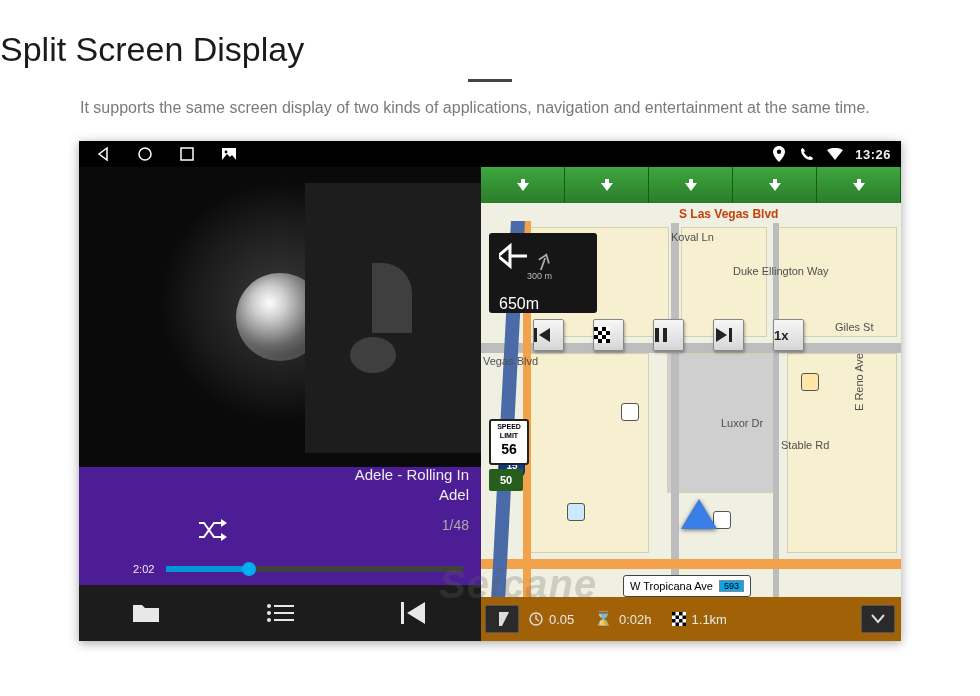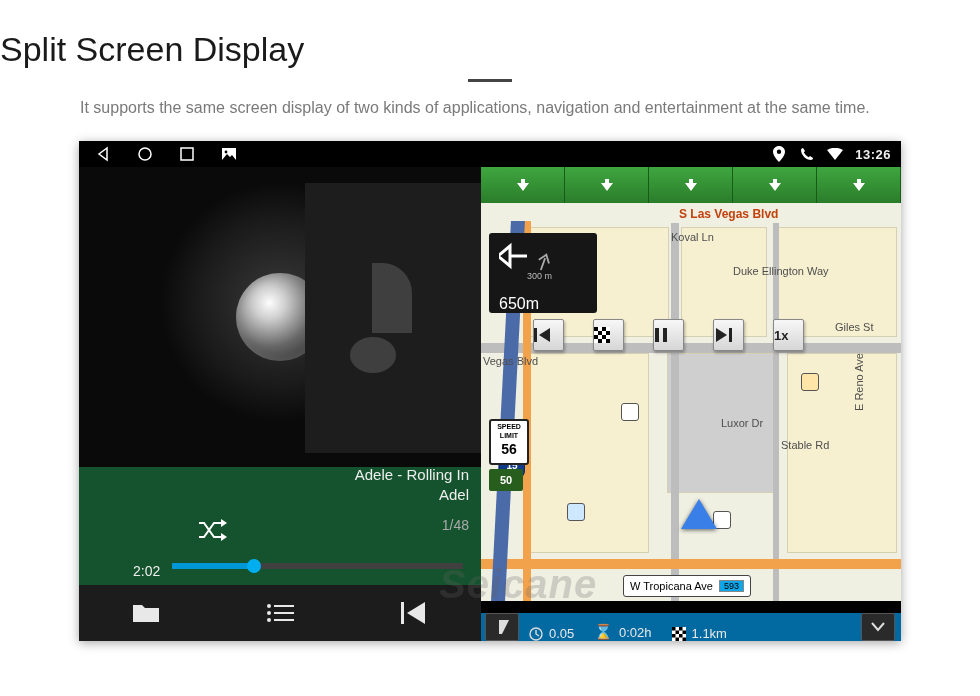--- a/index.html
+++ b/index.html
@@ -8,31 +8,31 @@
   .title-underline{width:44px;height:3px;background:#444;margin:10px auto 14px;}
   .subtitle{font-size:16px;color:#7a7a7a;max-width:820px;margin:0 auto 22px;line-height:1.45;font-weight:400;}
   .device{position:relative;width:822px;height:500px;margin:0 auto;background:#000;box-shadow:0 2px 10px rgba(0,0,0,.35);overflow:hidden;}
   
   .status-bar{position:absolute;left:0;top:0;height:26px;width:100%;background:#000;color:#eee;display:flex;align-items:center;padding:0 10px;font-size:13px;}
   .sys-btn{width:28px;height:26px;display:flex;align-items:center;justify-content:center;margin-right:14px;color:#fff;}
   .status-spacer{flex:1;}
   .stat-icon{width:20px;height:26px;display:flex;align-items:center;justify-content:center;margin-left:8px;}
   .clock{margin-left:10px;letter-spacing:.5px;font-weight:600;}
   
-  .music-pane{position:absolute;left:0;top:26px;width:402px;height:474px;background:#14532d;color:#eee;}
+  .music-pane{position:absolute;left:0;top:26px;width:402px;height:474px;background:#4c1d95;color:#eee;}
   .album-zone{position:absolute;left:0;top:0;width:402px;height:300px;background:radial-gradient(120px 120px at 50% 45%,#3a3a3a 0%,#1a1a1a 70%,#0a0a0a 100%);display:flex;align-items:center;justify-content:center;}
   .disc{width:88px;height:88px;border-radius:50%;background:radial-gradient(circle at 38% 34%, #fdfdfd 0%, #cfcfcf 20%, #666 55%, #2a2a2a 90%);box-shadow:0 0 6px 2px rgba(120,120,120,.4) inset;}
   .music-panel{position:absolute;left:226px;top:16px;width:176px;height:270px;background:#1d1d1d;display:flex;align-items:center;justify-content:center;}
   .note-shape{width:86px;height:110px;position:relative;opacity:.45;}
   .note-shape:before{content:"";position:absolute;left:22px;top:0;width:40px;height:70px;background:#6a6a6a;border-top-right-radius:30px;}
   .note-shape:after{content:"";position:absolute;left:0;bottom:0;width:46px;height:36px;background:#6a6a6a;border-radius:50%;}
   .track-info{position:absolute;right:12px;top:298px;font-size:15px;text-align:right;line-height:1.3;}
   .track-index{font-size:14px;color:#aaa;margin-top:12px;}
   .shuffle{position:absolute;left:118px;top:352px;color:#fff;}
-  .time-row{position:absolute;left:54px;top:396px;width:330px;display:flex;gap:12px;font-size:14px;}
+  .time-row{position:absolute;left:54px;top:396px;width:330px;display:flex;align-items:center;gap:12px;font-size:11px;}
   .progress{flex:1;height:6px;background:#404040;position:relative;}
   .progress>.bar{position:absolute;left:0;top:0;height:6px;background:#0097d6;}
   .progress>.thumb{position:absolute;top:-4px;width:14px;height:14px;border-radius:50%;background:#00aef0;}
   .player-bar{position:absolute;left:0;bottom:0;width:402px;height:56px;background:#1c1c1c;display:flex;align-items:center;justify-content:space-around;}
   .pb-btn{width:70px;height:56px;display:flex;align-items:center;justify-content:center;color:#e9e9e9;}
   
   .nav-pane{position:absolute;left:402px;top:26px;width:420px;height:474px;overflow:hidden;}
   .nav-top{position:absolute;left:0;top:0;width:100%;height:36px;display:flex;}
   .nav-top>div{flex:1;background:linear-gradient(#3fa63f,#2a7d2a);border-right:1px solid #165c16;display:flex;align-items:center;justify-content:center;}
   .arrow-down{width:16px;height:16px;color:#fff;}
@@ -64,21 +64,21 @@
   .ov-btn{position:absolute;width:31px;height:32px;background:linear-gradient(#f7f7f7,#d6d6d6);border:1px solid #888;border-radius:2px;display:flex;align-items:center;justify-content:flex-start;color:#222;font-weight:700;font-size:13px;box-shadow:1px 2px 3px rgba(0,0,0,.3);}
   .ov-prev {top:116px;left:52px;}
   .ov-stop {top:116px;left:112px;}
   .ov-pause{top:116px;left:172px;}
   .ov-next {top:116px;left:232px;}
   .ov-speed{top:116px;left:292px;}
   
   .street-sign{position:absolute;left:142px;bottom:4px;height:22px;background:#fff;border:1px solid #444;border-radius:3px;font-size:11px;padding:3px 6px;display:flex;align-items:center;gap:6px;}
   .ss-badge{background:#0ea5e9;border:1px solid #888;padding:0 4px;font-size:9px;}
   
-  .nav-bottom{position:absolute;left:0;bottom:0;width:100%;height:28px;background:#0369a1;display:flex;align-items:flex-end;color:#e9e9e9;font-size:13px;}
+  .nav-bottom{position:absolute;left:0;bottom:0;width:100%;height:44px;background:#a16207;display:flex;align-items:center;color:#e9e9e9;font-size:13px;}
   .nb-item{display:flex;align-items:center;gap:6px;padding:0 10px;}
   .nb-stop{width:34px;height:28px;margin-left:4px;background:#2a2a2a;border:1px solid #555;border-radius:2px;display:flex;align-items:center;justify-content:center;}
   .nb-spacer{flex:1;}
   .nb-down{width:34px;height:28px;background:#2a2a2a;border:1px solid #555;border-radius:2px;display:flex;align-items:center;justify-content:center;margin-right:6px;}
   .watermark{position:absolute;left:360px;bottom:34px;font-size:40px;font-style:italic;font-weight:600;color:rgba(100,100,100,.25);letter-spacing:1px;pointer-events:none;}
   svg{display:block;}
 </style>
 </head>
 <body>
 

